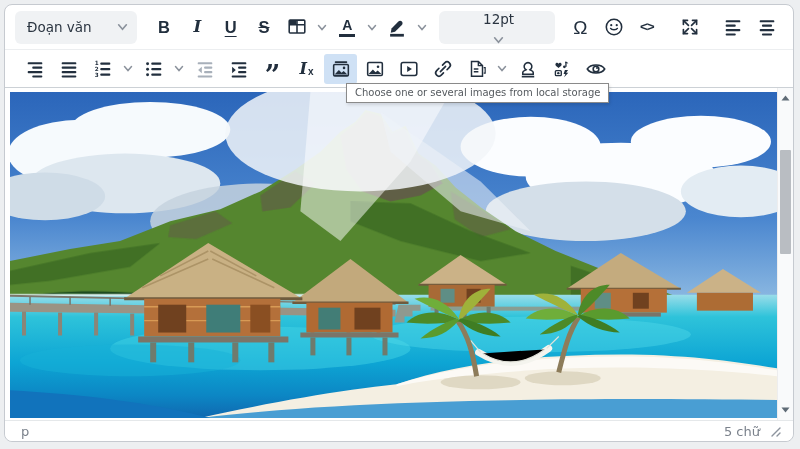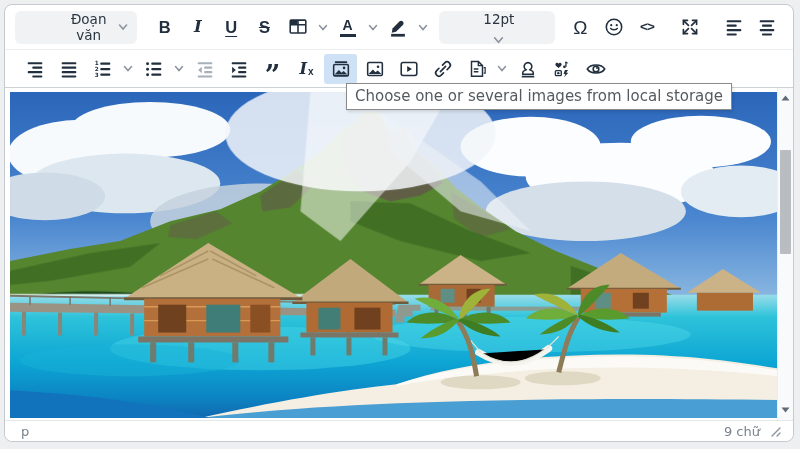--- a/index.html
+++ b/index.html
@@ -24,34 +24,34 @@
   .g-u { text-decoration:underline; text-underline-offset:3px; }
   .g-s { text-decoration:line-through; }
   .g-om { font-weight:500; font-size:19px; }
   .g-code { font-size:13.5px; letter-spacing:-1px; }
   .g-quote { font-family:"DejaVu Serif","Liberation Serif",serif; font-size:27px; font-weight:900; line-height:0; margin-top:14px; }
   .g-clear { font-family:"DejaVu Serif","Liberation Serif",serif; font-style:italic; font-size:16px; }
   .g-clear-x { font-size:10px; font-weight:700; margin:6px 0 0 1px; font-style:normal; }
   .tb-select { height:33px; background:#f0f2f4; border:none; border-radius:6px; cursor:pointer;
     display:flex; align-items:center; justify-content:space-between; padding:0 9px 0 12px;
     font-size:13.5px; color:#2a3440; font-family:inherit; }
-  .sel-format { width:124px; margin-right:10px;padding-left:44px; }
+  .sel-format { width:124px; margin-right:10px; }
   .sel-size { width:118px; margin:0 8px;flex-direction:column; }
   
   .content { position:relative; flex:1 1 auto; overflow:hidden; background:#fff; }
   .photo { position:absolute; left:5px; top:4px; width:767px; height:326px; cursor:pointer; }
   .photo svg { width:100%; height:100%; display:block; }
   
   .sbar { position:absolute; top:0; right:0; bottom:0; width:16px; background:#f9fafb; border-left:1px solid #ededee; }
   .sbar .arr { position:absolute; left:0; width:15px; height:16px; display:flex; align-items:center; justify-content:center; cursor:pointer; }
   .sbar .arr.up { top:2px; } .sbar .arr.down { bottom:2px; }
   .sbar .thumb { position:absolute; left:2px; width:11px; top:62px; height:104px; background:#b9bdc2; border-radius:1px; cursor:pointer; }
   
   .tooltip { position:absolute; left:341px; top:78px; z-index:50; background:#ffffff;
-    border:1px solid #8a8a8a; color:#555a5f; font-size:15px; padding:3px 8px 4px;
+    border:1px solid #8a8a8a; color:#555a5f; font-size:10px; padding:3px 8px 4px;
     white-space:nowrap; box-shadow:1px 2px 3px rgba(0,0,0,.12); }
   
   .status { flex:0 0 21px; border-top:1px solid #e5e8ea; display:flex; align-items:center;
     justify-content:space-between; padding:0 12px 0 16px; color:#7b828c; font-size:13px;
     border-radius:0 0 8px 8px; background:#fff; }
   .status-right { display:flex; align-items:center; gap:10px; }
   .wordcount { cursor:pointer; }
   .resize { cursor:nwse-resize; display:flex; }
 </style>
 </head>
@@ -517,21 +517,21 @@
           </svg>
       </div>
     </div>
   </div>
 
   <div class="tooltip">Choose one or several images from local storage</div>
 
   <div class="status">
     <span>p</span>
     <span class="status-right">
-      <span class="wordcount">9 chữ</span>
+      <span class="wordcount">5 chữ</span>
       <span class="resize">
         <svg width="11" height="11" viewBox="0 0 11 11">
             <path d="M10 2L2 10M10 7L7 10" stroke="#8d949e" stroke-width="1.4" stroke-linecap="round"></path>
           </svg>
       </span>
     </span>
   </div>
 
 </div>
 

